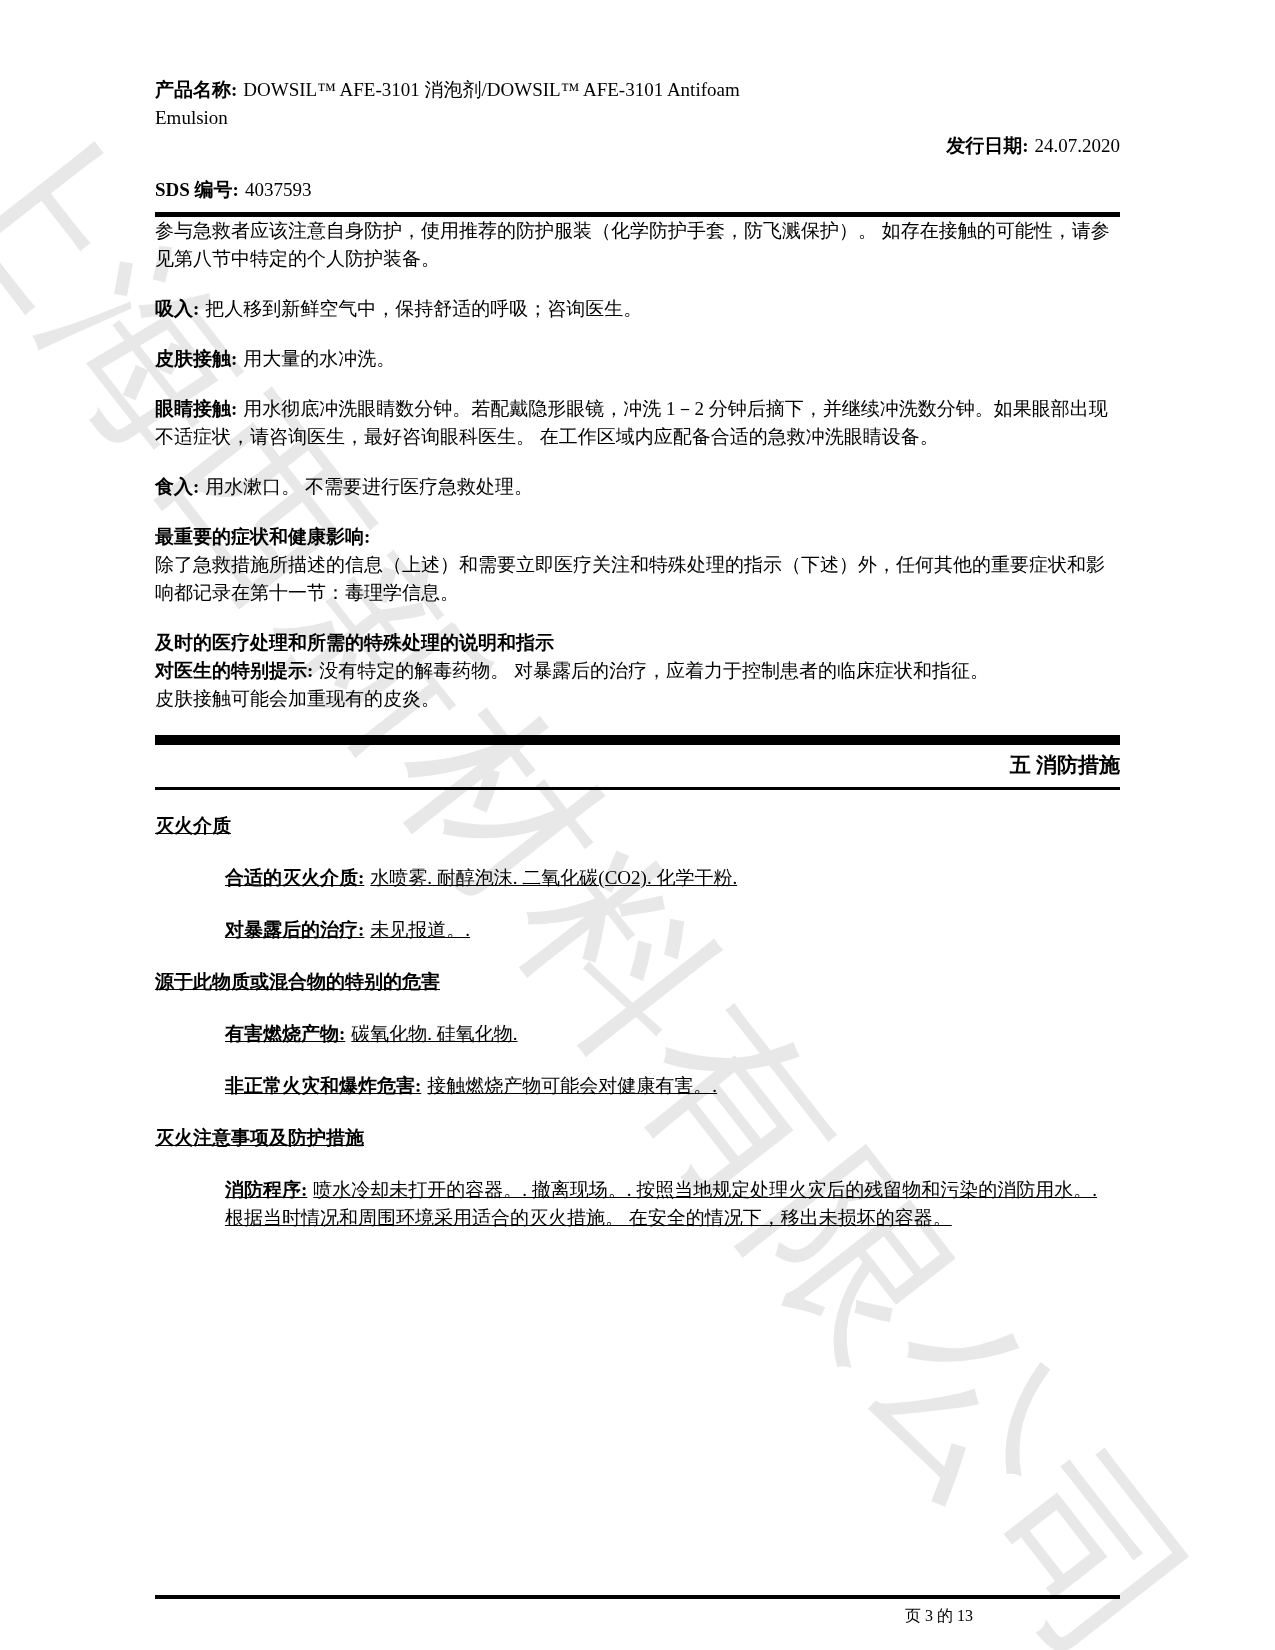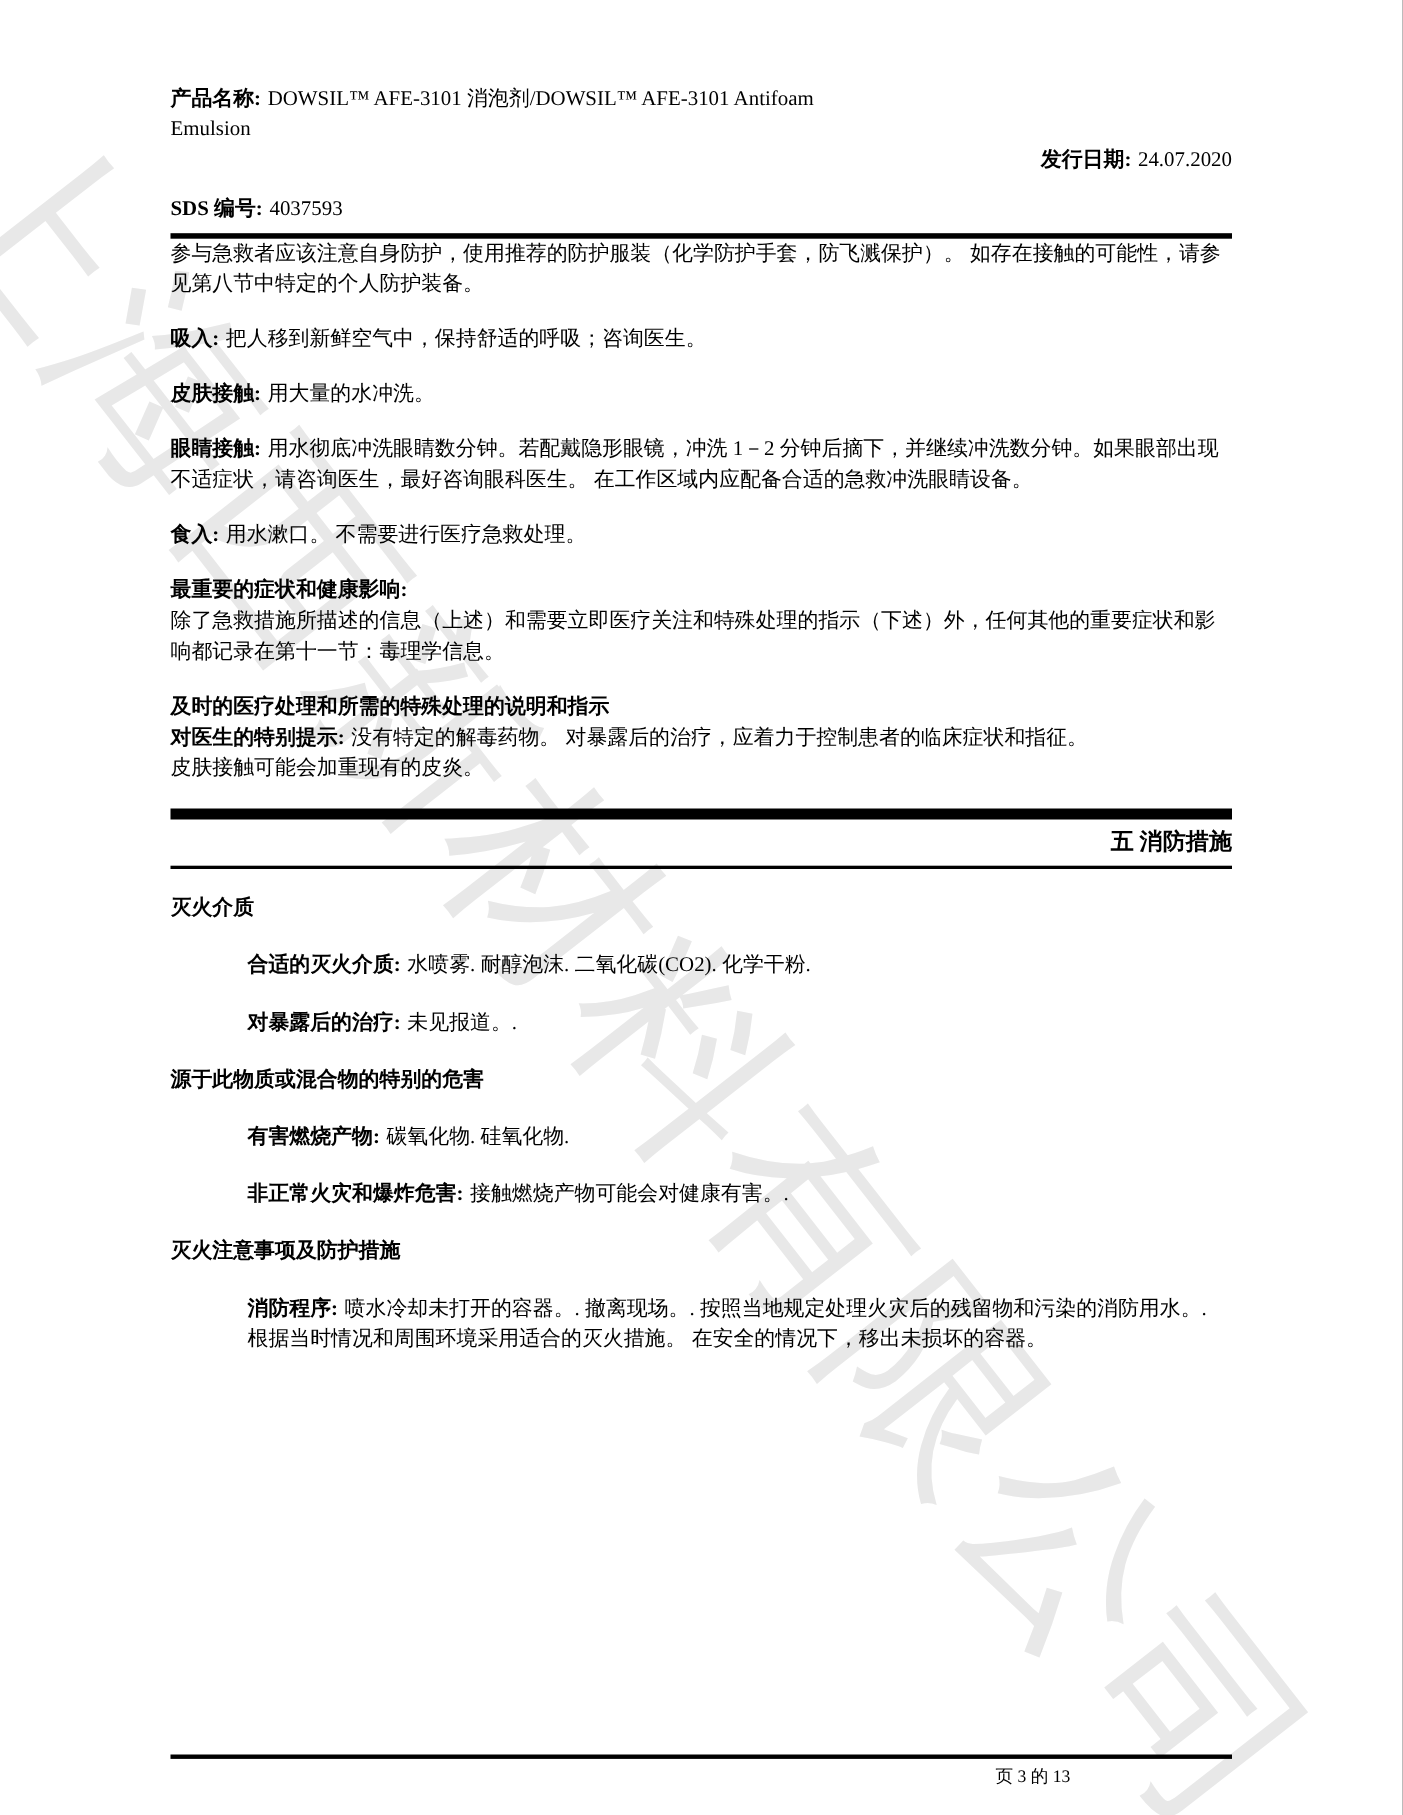--- a/index.html
+++ b/index.html
@@ -38,21 +38,21 @@
   .lbl{font-weight:bold;margin-right:6px;}
   .sds-line{margin-top:16px;}
   .rule-5{height:5px;background:#000;margin-top:8px;}
   .body-start{margin-top:52px;}
   .para{margin:0 0 22px 0;}
   .tight{margin-bottom:0;}
   .s5 .para{margin-bottom:24px;}
   .bar-10{height:10px;background:#000;margin-top:22px;}
   .s5-title{font-size:21px;font-weight:bold;line-height:28px;margin:6px 0 0 0;text-align:right;}
   .rule-3{height:3px;background:#000;margin-top:8px;}
-  .s5-body{margin-top:22px;}
+  .s5-body{margin-top:22px;text-decoration:underline;}
   .heading{font-weight:bold;}
   .indent{padding-left:70px;}
   .blockline{display:block;}
   .footer{position:absolute;left:155px;top:1595px;width:965px;z-index:1;font-size:16px;line-height:26px;}
   .rule-4{height:4px;background:#000;}
   .pageno{margin-top:4px;padding-left:750px;white-space:nowrap;}
 </style>
 </head>
 <body>
 

